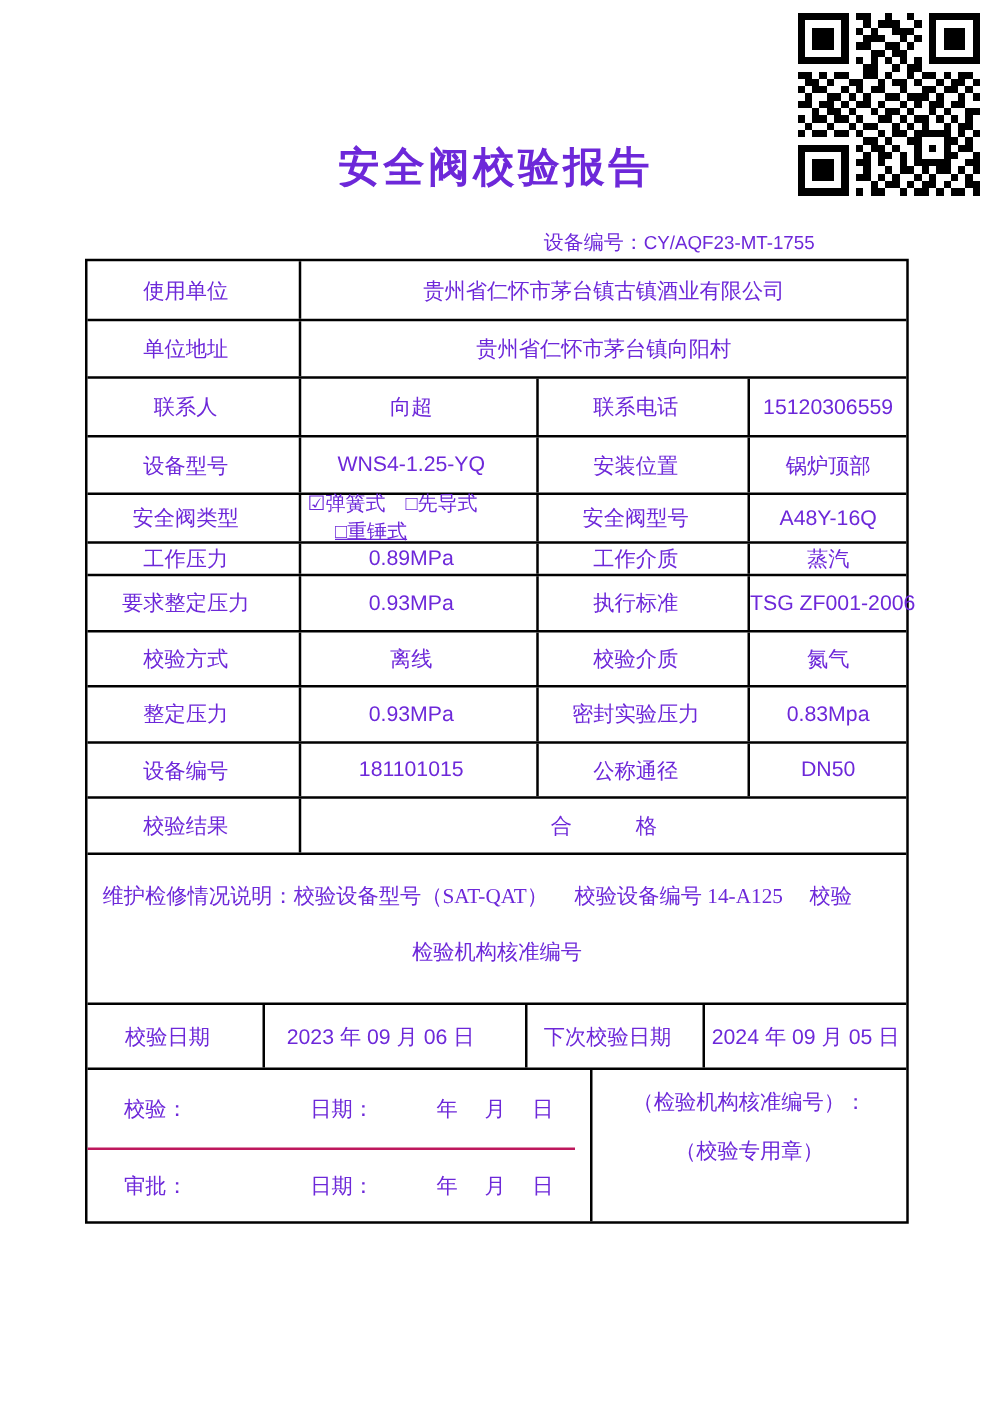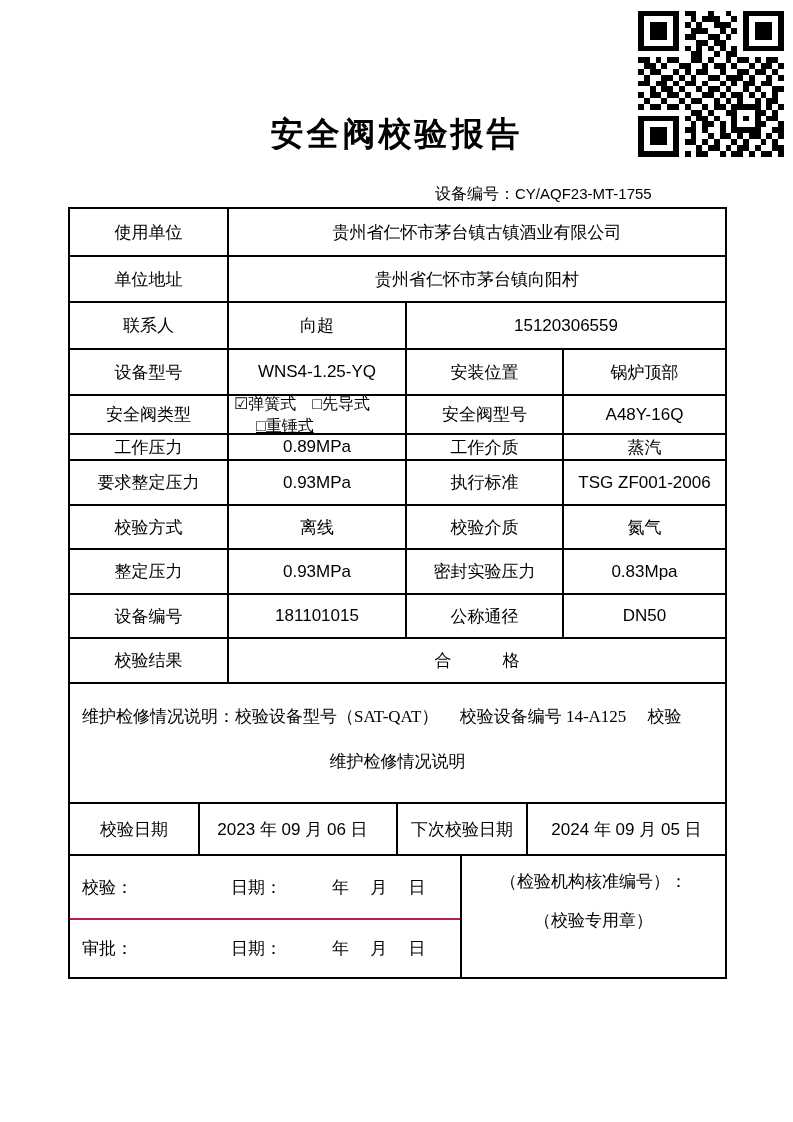--- a/index.html
+++ b/index.html
@@ -1,29 +1,29 @@
 <!DOCTYPE html>
 <html><head>
 <meta charset="utf-8">
 <style>
   html,body{margin:0;padding:0;background:#ffffff;}
-  .page{position:relative;width:793px;height:1122px;background:#fff;color:#000000;
+  .page{position:relative;width:793px;height:1122px;background:#fff;color:#6d28d9;
         font-family:"Liberation Serif","DejaVu Serif",serif;overflow:hidden;}
   .sans{font-family:"Liberation Sans","DejaVu Sans",sans-serif;}
 
   .qr{position:absolute;left:638px;top:10px;width:146px;height:147px;}
 
   .title{position:absolute;top:112px;left:0;width:793px;margin:0;text-align:center;
          font-size:33px;font-weight:bold;letter-spacing:3px;}
 
   .report-no{position:absolute;top:184px;left:435px;font-size:16px;white-space:nowrap;}
   .report-no .rn-val{font-size:15px;}
 
   .vtable{position:absolute;left:68px;top:207px;width:659px;border:2px solid #000;box-sizing:border-box;}
-  .row{display:flex;border-top:2px solid #000;box-sizing:border-box;}
+  .row{display:flex;border-top:2px solid #000;box-sizing:border-box;gap:12px;}
   .row.first{border-top:none;}
   .cell{box-sizing:border-box;border-left:2px solid #000;display:flex;align-items:center;
         justify-content:center;font-size:17px;text-align:center;white-space:pre;}
   .cell.cfirst{border-left:none;}
   .w-label{flex:0 0 157px;}
   .w-v1{flex:0 0 178px;}
   .w-l2{flex:0 0 157px;}
   .w-last{flex:1 1 auto;}
   .w-d1{flex:0 0 128px;}
   .w-d2{flex:0 0 187px;}
@@ -32,21 +32,21 @@
   .chk-cell{flex-direction:column;align-items:flex-start;justify-content:center;
             padding-left:5px;font-size:16px;line-height:22px;}
   .chk-line2{margin-left:22px;text-decoration:underline;}
 
   .remark-cell{flex-direction:column;align-items:stretch;justify-content:flex-start;
                padding:10px 12px 0 12px;font-size:17px;line-height:45px;}
   .remark-l1{text-align:left;white-space:pre-wrap;}
   .remark-l2{text-align:center;white-space:pre-wrap;}
 
   .sign-left{flex:0 0 390px;display:flex;flex-direction:column;box-sizing:border-box;}
-  .sign-row{flex:0 0 62px;display:flex;align-items:center;padding-left:12px;font-size:17px;box-sizing:border-box;}
+  .sign-row{flex:0 0 62px;display:flex;align-items:center;padding-left:12px;font-size:17px;box-sizing:border-box;justify-content:center;}
   .sign-row.second{border-top:2px solid #be185d;flex:1 1 auto;}
   .sign-date{margin-left:98px;}
   .sign-ymd{margin-left:50px;white-space:pre;}
   .stamp-cell{flex:1 1 auto;border-left:2px solid #000;display:flex;flex-direction:column;
               align-items:center;justify-content:flex-start;padding-top:14px;gap:16px;
               font-size:17px;box-sizing:border-box;}
 </style>
 </head>
 <body>
 
@@ -396,20 +396,21 @@
     </div>
 
     <div class="row" style="height:46px">
       <div class="cell cfirst w-label">单位地址</div>
       <div class="cell w-last">贵州省仁怀市茅台镇向阳村</div>
     </div>
 
     <div class="row" style="height:47px">
       <div class="cell cfirst w-label">联系人</div>
       <div class="cell w-v1">向超</div>
+      <div class="cell w-l2">联系电话</div>
       <div class="cell w-last sans">15120306559</div>
     </div>
 
     <div class="row" style="height:46px">
       <div class="cell cfirst w-label">设备型号</div>
       <div class="cell w-v1 sans">WNS4-1.25-YQ</div>
       <div class="cell w-l2">安装位置</div>
       <div class="cell w-last">锅炉顶部</div>
     </div>
 
@@ -459,21 +460,21 @@
     </div>
 
     <div class="row" style="height:45px">
       <div class="cell cfirst w-label">校验结果</div>
       <div class="cell w-last">合　　　格</div>
     </div>
 
     <div class="row" style="height:120px">
       <div class="cell cfirst w-last remark-cell">
         <div class="remark-l1">维护检修情况说明：校验设备型号（SAT-QAT）　 校验设备编号 14-A125　 校验</div>
-        <div class="remark-l2">维护检修情况说明</div>
+        <div class="remark-l2">检验机构核准编号</div>
       </div>
     </div>
 
     <div class="row" style="height:52px">
       <div class="cell cfirst w-d1">校验日期</div>
       <div class="cell w-d2 sans">2023 年 09 月 06 日</div>
       <div class="cell w-d3">下次校验日期</div>
       <div class="cell w-last sans">2024 年 09 月 05 日</div>
     </div>
 

